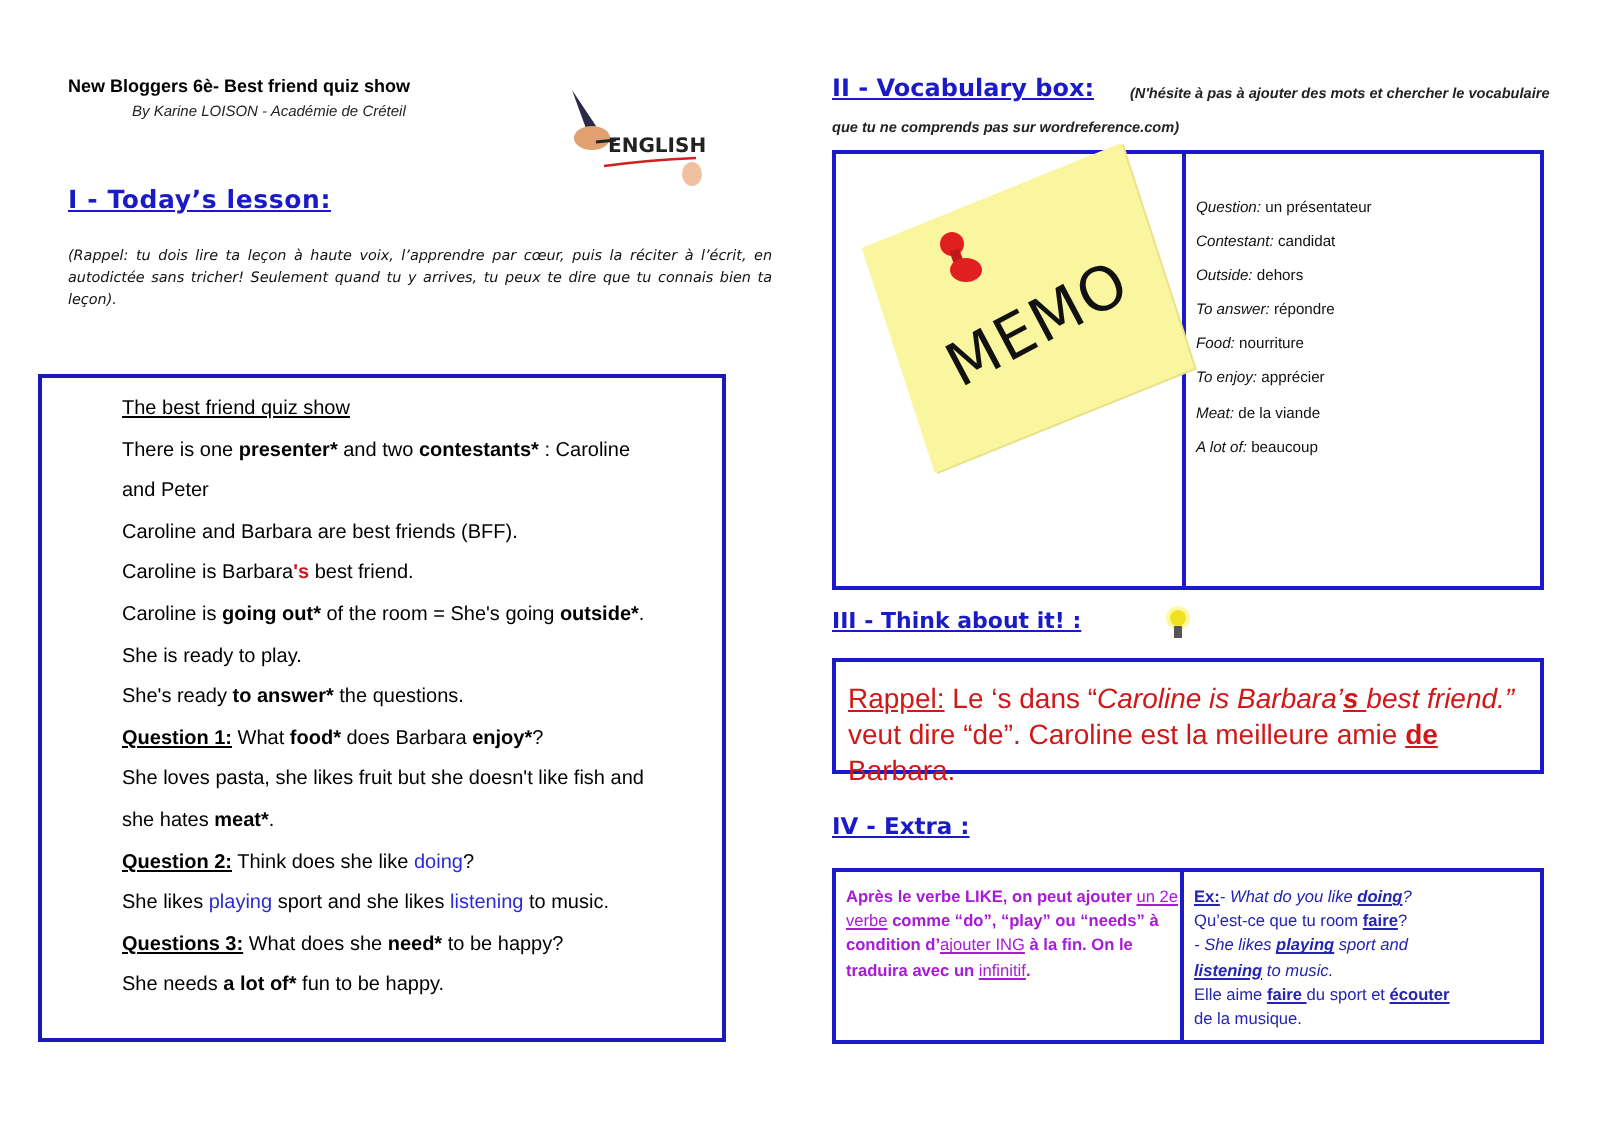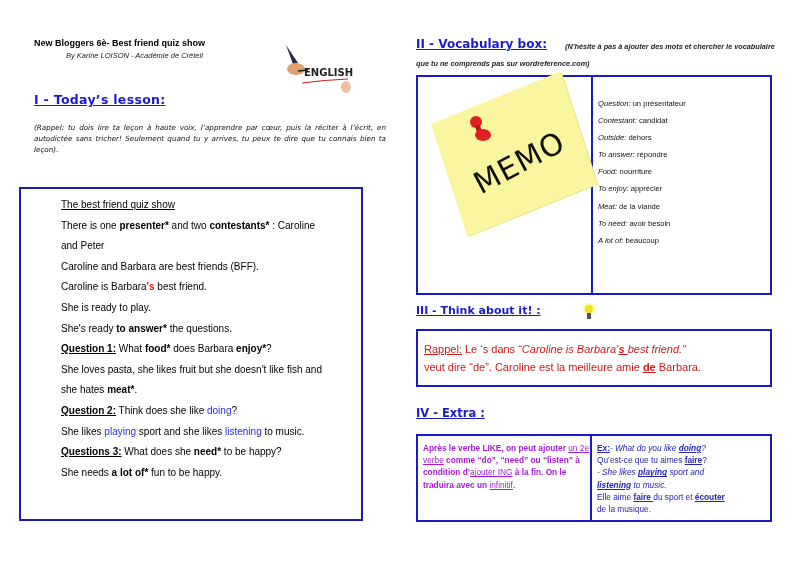--- a/index.html
+++ b/index.html
@@ -34,21 +34,21 @@
   .vocab-list { flex: 1; padding: 18px 0 0 5px; font-size: 7.6px; line-height: 17.1px; color: #111; }
   .vocab-list .term { font-style: italic; }
 
   .memo-note { position: absolute; left: 26px; top: 18px; width: 140px; height: 118px; background: #faf6a0; transform: rotate(-22deg) skewX(-4deg); transform-origin: center; box-shadow: 1px 1px 0 #e8e28a; }
   .memo-text { position: absolute; left: 52px; top: 68px; font-size: 30px; transform: rotate(-28deg); font-family: "DejaVu Sans", sans-serif; color: #111; letter-spacing: 1px; }
   .pin { position: absolute; left: 50px; top: 38px; width: 26px; height: 28px; }
 
   .h3 { left: 416px; top: 304px; font-size: 11px; }
   .bulb { position: absolute; left: 582px; top: 303px; width: 14px; height: 18px; }
 
-  .think-box { position: absolute; left: 416px; top: 329px; width: 356px; height: 58px; border: 2px solid #1a1ac8; padding: 9px 0 0 6px; font-size: 11px; line-height: 18px; color: #d01818; }
+  .think-box { position: absolute; left: 416px; top: 329px; width: 356px; height: 58px; border: 2px solid #1a1ac8; padding: 9px 0 0 6px; font-size: 14px; line-height: 18px; color: #d01818; }
   .think-box i { font-style: italic; }
 
   .h4 { left: 416px; top: 406px; font-size: 11.5px; }
 
   .extra-box { position: absolute; left: 416px; top: 434px; width: 356px; height: 88px; border: 2px solid #1a1ac8; display: flex; }
   .extra-left { width: 174px; border-right: 2px solid #1a1ac8; padding: 6px 0 0 5px; font-size: 8.3px; line-height: 12.2px; font-weight: bold; color: #a81ad6; }
   .extra-left .uu { text-decoration: underline; font-weight: normal; }
   .extra-right { flex: 1; padding: 6px 0 0 5px; font-size: 8.3px; line-height: 12.2px; color: #2424b0; }
   .extra-right i { font-style: italic; }
   .extra-right .bu { font-weight: bold; text-decoration: underline; }
@@ -71,20 +71,21 @@
 <div class="h-section h1">I - Today’s lesson:</div>
 <div class="rappel-note">(Rappel: tu dois lire ta leçon à haute voix, l’apprendre par cœur, puis la réciter à l’écrit, en autodictée sans tricher! Seulement quand tu y arrives, tu peux te dire que tu connais bien ta leçon).</div>
 
 <div class="lesson-box">
   <div class="lesson-content">
     <div class="line u">The best friend quiz show</div>
     <div class="line"><span>There is one </span><span class="b">presenter*</span><span> and two </span><span class="b">contestants*</span><span> : Caroline</span></div>
     <div class="line">and Peter</div>
     <div class="line">Caroline and Barbara are best friends (BFF).</div>
     <div class="line"><span>Caroline is Barbara</span><span class="red">'s</span><span> best friend.</span></div>
+    <div class="line"><span>Caroline is </span><span class="b">going out*</span><span> of the room = She's going </span><span class="b">outside*</span><span>.</span></div>
     <div class="line">She is ready to play.</div>
     <div class="line"><span>She's ready </span><span class="b">to answer*</span><span> the questions.</span></div>
     <div class="line"><span class="b u">Question 1:</span><span> What </span><span class="b">food*</span><span> does Barbara </span><span class="b">enjoy*</span><span>?</span></div>
     <div class="line">She loves pasta, she likes fruit but she doesn't like fish and</div>
     <div class="line"><span>she hates </span><span class="b">meat*</span><span>.</span></div>
     <div class="line"><span class="b u">Question 2:</span><span> Think does she like </span><span class="blue">doing</span><span>?</span></div>
     <div class="line"><span>She likes </span><span class="blue">playing</span><span> sport and she likes </span><span class="blue">listening</span><span> to music.</span></div>
     <div class="line"><span class="b u">Questions 3:</span><span> What does she </span><span class="b">need*</span><span> to be happy?</span></div>
     <div class="line"><span>She needs </span><span class="b">a lot of*</span><span> fun to be happy.</span></div>
   </div>
@@ -104,42 +105,41 @@
     <div class="memo-text">MEMO</div>
   </div>
   <div class="vocab-list">
     <div><span class="term">Question:</span><span> un présentateur</span></div>
     <div><span class="term">Contestant:</span><span> candidat</span></div>
     <div><span class="term">Outside:</span><span> dehors</span></div>
     <div><span class="term">To answer:</span><span> répondre</span></div>
     <div><span class="term">Food:</span><span> nourriture</span></div>
     <div><span class="term">To enjoy:</span><span> apprécier</span></div>
     <div><span class="term">Meat:</span><span> de la viande</span></div>
-    <div><span class="term">To need:</span><span> avoir besoin</span></div>
     <div><span class="term">A lot of:</span><span> beaucoup</span></div>
   </div>
 </div>
 
 <div class="h-section h3">III - Think about it! :</div>
 <svg class="bulb" viewBox="0 0 14 18">
   <circle cx="7" cy="6" r="6" fill="#fff8a0"></circle>
   <circle cx="7" cy="6" r="4" fill="#f0e020"></circle>
   <rect x="5" y="10" width="4" height="6" fill="#555"></rect>
 </svg>
 
 <div class="think-box">
   <div><span class="u">Rappel:</span><span> Le ‘s dans “</span><i>Caroline is Barbara’</i><i class="b u">s </i><i>best friend.”</i></div>
   <div><span>veut dire “de”. Caroline est la meilleure amie </span><span class="b u">de</span><span> Barbara.</span></div>
 </div>
 
 <div class="h-section h4">IV - Extra :</div>
 
 <div class="extra-box">
-  <div class="extra-left"><span>Après le verbe LIKE, on peut ajouter </span><span class="uu">un 2e verbe</span><span> comme “do”, “need” ou “listen” à condition d’</span><span class="uu">ajouter ING</span><span> à la fin. On le traduira avec un </span><span class="uu">infinitif</span><span>.</span></div>
+  <div class="extra-left"><span>Après le verbe LIKE, on peut ajouter </span><span class="uu">un 2e verbe</span><span> comme “do”, “play” ou “needs” à condition d’</span><span class="uu">ajouter ING</span><span> à la fin. On le traduira avec un </span><span class="uu">infinitif</span><span>.</span></div>
   <div class="extra-right">
     <div><span class="bu">Ex:</span><i>- What do you like </i><i class="bu">doing</i><i>?</i></div>
-    <div><span>Qu’est-ce que tu aimes </span><span class="bu">faire</span><span>?</span></div>
+    <div><span>Qu’est-ce que tu room </span><span class="bu">faire</span><span>?</span></div>
     <div><i>- She likes </i><i class="bu">playing</i><i> sport and</i></div>
     <div><i class="bu">listening</i><i> to music.</i></div>
     <div><span>Elle aime </span><span class="bu">faire </span><span>du sport et </span><span class="bu">écouter</span></div>
     <div>de la musique.</div>
   </div>
 </div>
 
 </body></html>

